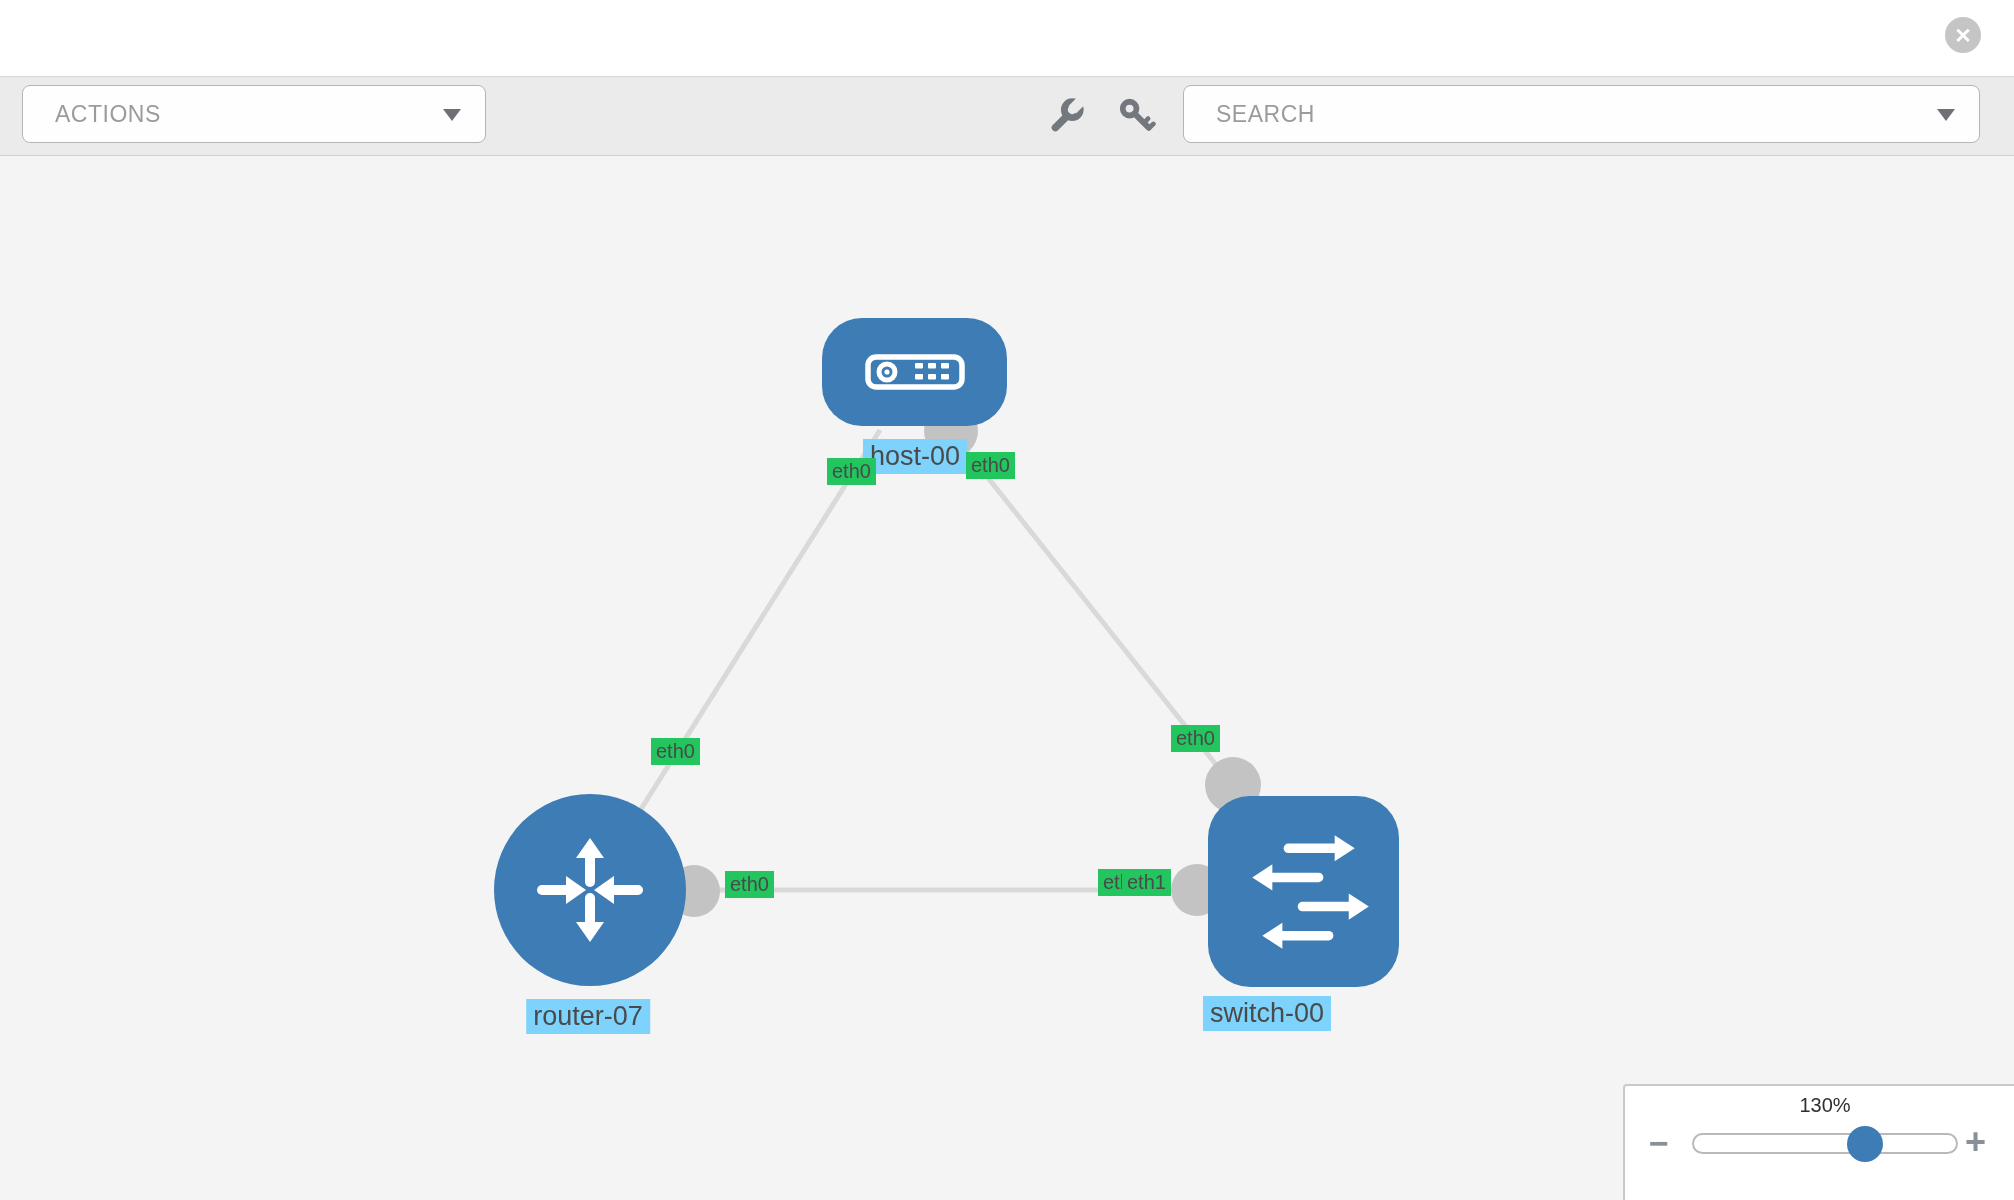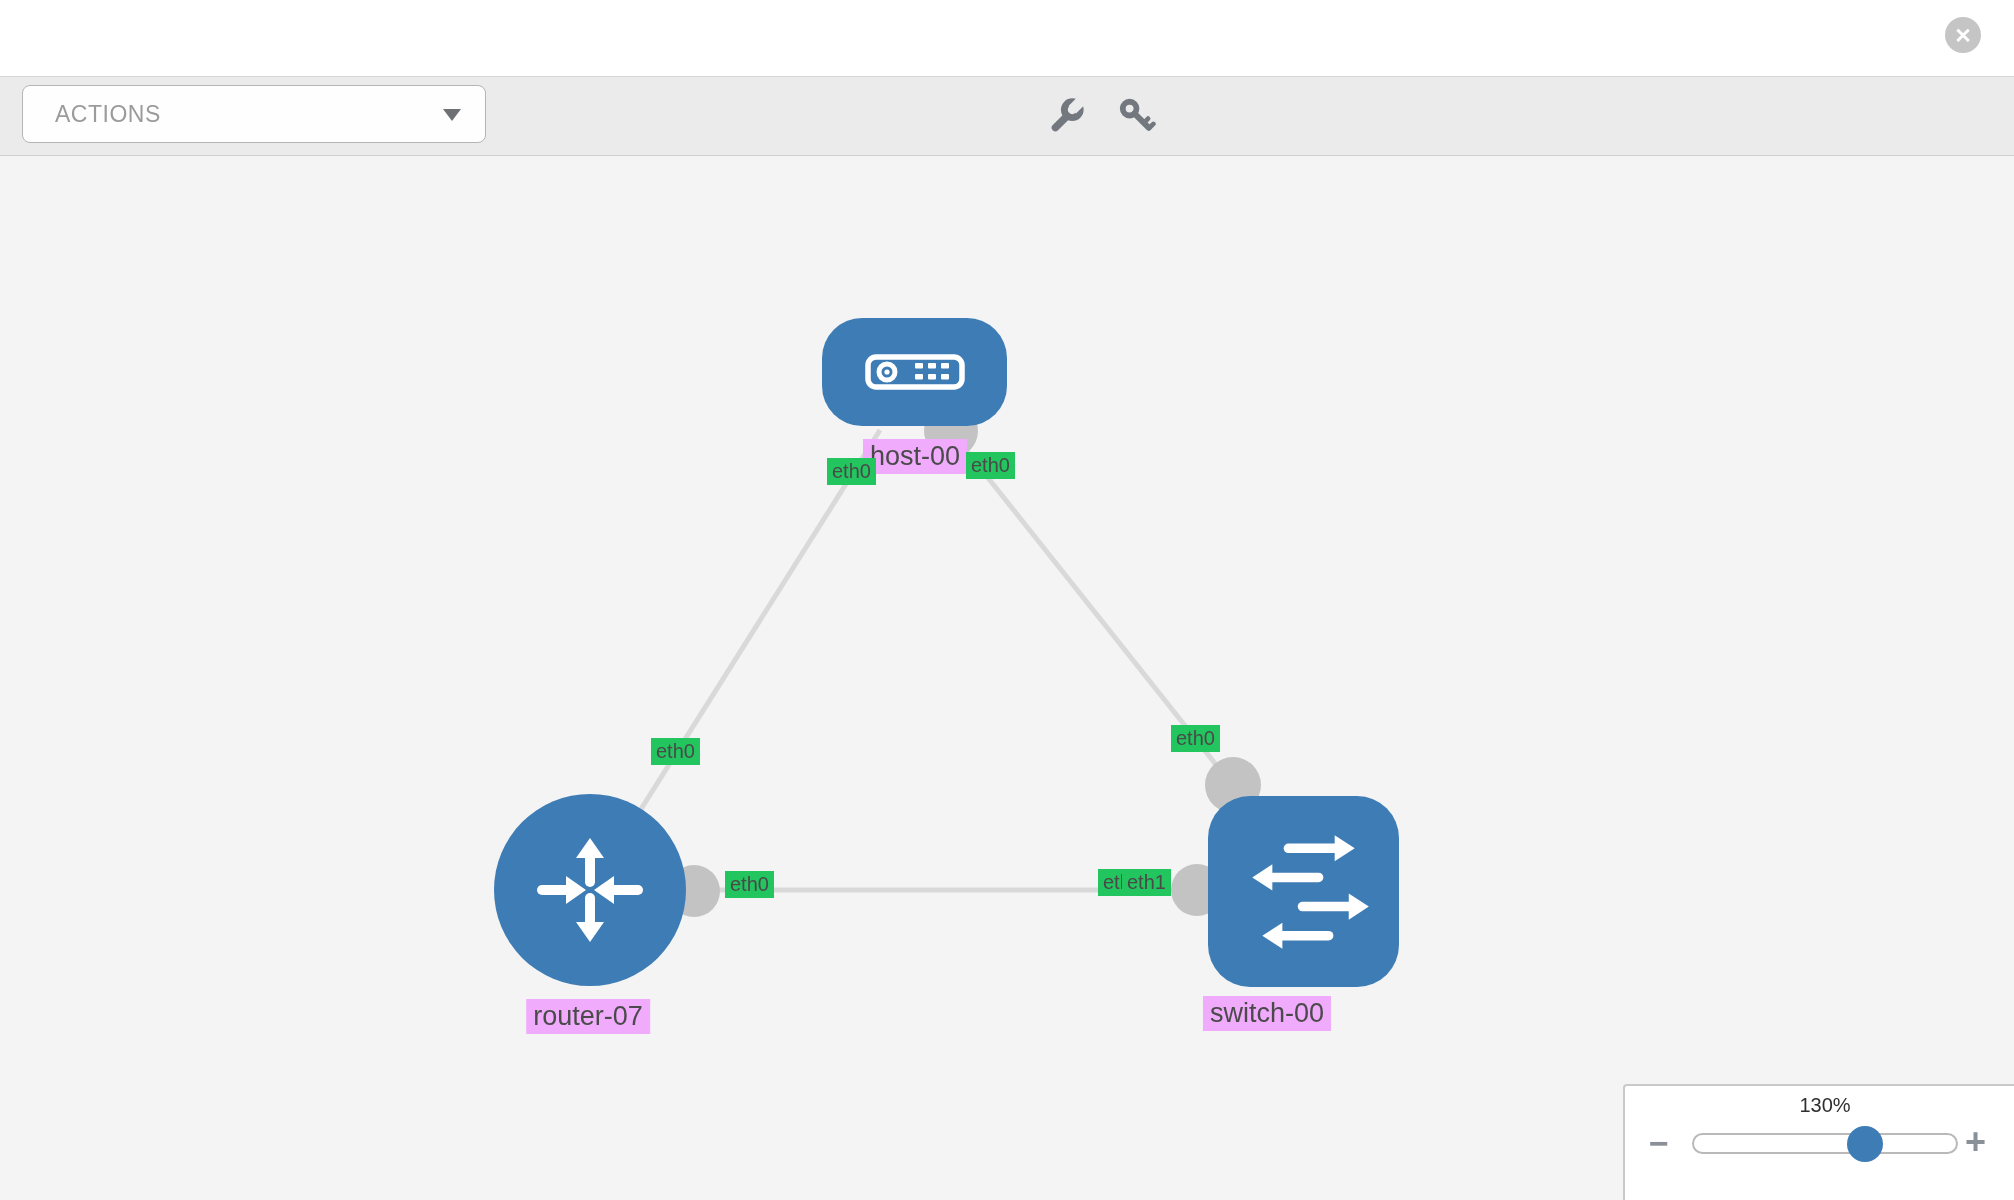--- a/index.html
+++ b/index.html
@@ -36,21 +36,21 @@
   .port-router { left:668px; top:865px; width:52px; height:52px; }
   .port-switch-top { left:1205px; top:757px; width:56px; height:56px; }
   .port-switch-left { left:1171px; top:864px; width:52px; height:52px; }
 
   .node { position:absolute; background:#3d7cb5; z-index:3; cursor:pointer;
           display:flex; align-items:center; justify-content:center; }
   .node-host { left:822px; top:318px; width:185px; height:108px; border-radius:40px; }
   .node-router { left:494px; top:794px; width:192px; height:192px; border-radius:50%; }
   .node-switch { left:1208px; top:796px; width:191px; height:191px; border-radius:42px; }
 
-  .nlabel { position:absolute; z-index:4; background:#f0abfc; color:#4a4a4a; font-size:27px;
+  .nlabel { position:absolute; z-index:4; background:#7dd3fc; color:#4a4a4a; font-size:27px;
             padding:2px 7px; white-space:nowrap; transform:translateX(-50%); }
   .ilabel { position:absolute; z-index:4; background:#22c55e; color:#4a4a4a; font-size:20px;
             padding:2px 5px; white-space:nowrap; }
   .lbl-host   { left:915px; top:439px; }
   .lbl-router { left:588px; top:999px; }
   .lbl-switch { left:1267px; top:996px; }
   .if-host-left    { left:827px;  top:458px; }
   .if-host-right   { left:966px;  top:452px; }
   .if-router-mid   { left:651px;  top:738px; }
   .if-switch-top   { left:1171px; top:725px; }
@@ -96,20 +96,24 @@
 
   <button class="tool-icon-btn tool-key">
     <svg width="38" height="38" viewBox="0 0 36 36">
       <circle cx="11" cy="11" r="6.5" fill="none" stroke="#73787f" stroke-width="5.5"></circle>
       <line x1="15.5" y1="15.5" x2="29" y2="29" stroke="#73787f" stroke-width="5.5" stroke-linecap="round"></line>
       <line x1="24.5" y1="24.5" x2="28.5" y2="20.5" stroke="#73787f" stroke-width="4.5" stroke-linecap="round"></line>
       <line x1="29.5" y1="29.5" x2="33.5" y2="25.5" stroke="#73787f" stroke-width="4.5" stroke-linecap="round"></line>
     </svg>
   </button>
 
+  <div class="combo combo-search">
+    <span class="combo-text">SEARCH</span>
+    <span class="caret"></span>
+  </div>
 </div>
 
 <div class="canvas"></div>
 
 <svg class="links-layer">
   <line x1="880" y1="430" x2="590" y2="890" stroke="#d9d9d9" stroke-width="5"></line>
   <line x1="950" y1="430" x2="1233" y2="786" stroke="#d9d9d9" stroke-width="5"></line>
   <line x1="594" y1="890" x2="1200" y2="890" stroke="#d9d9d9" stroke-width="5"></line>
 </svg>
 

